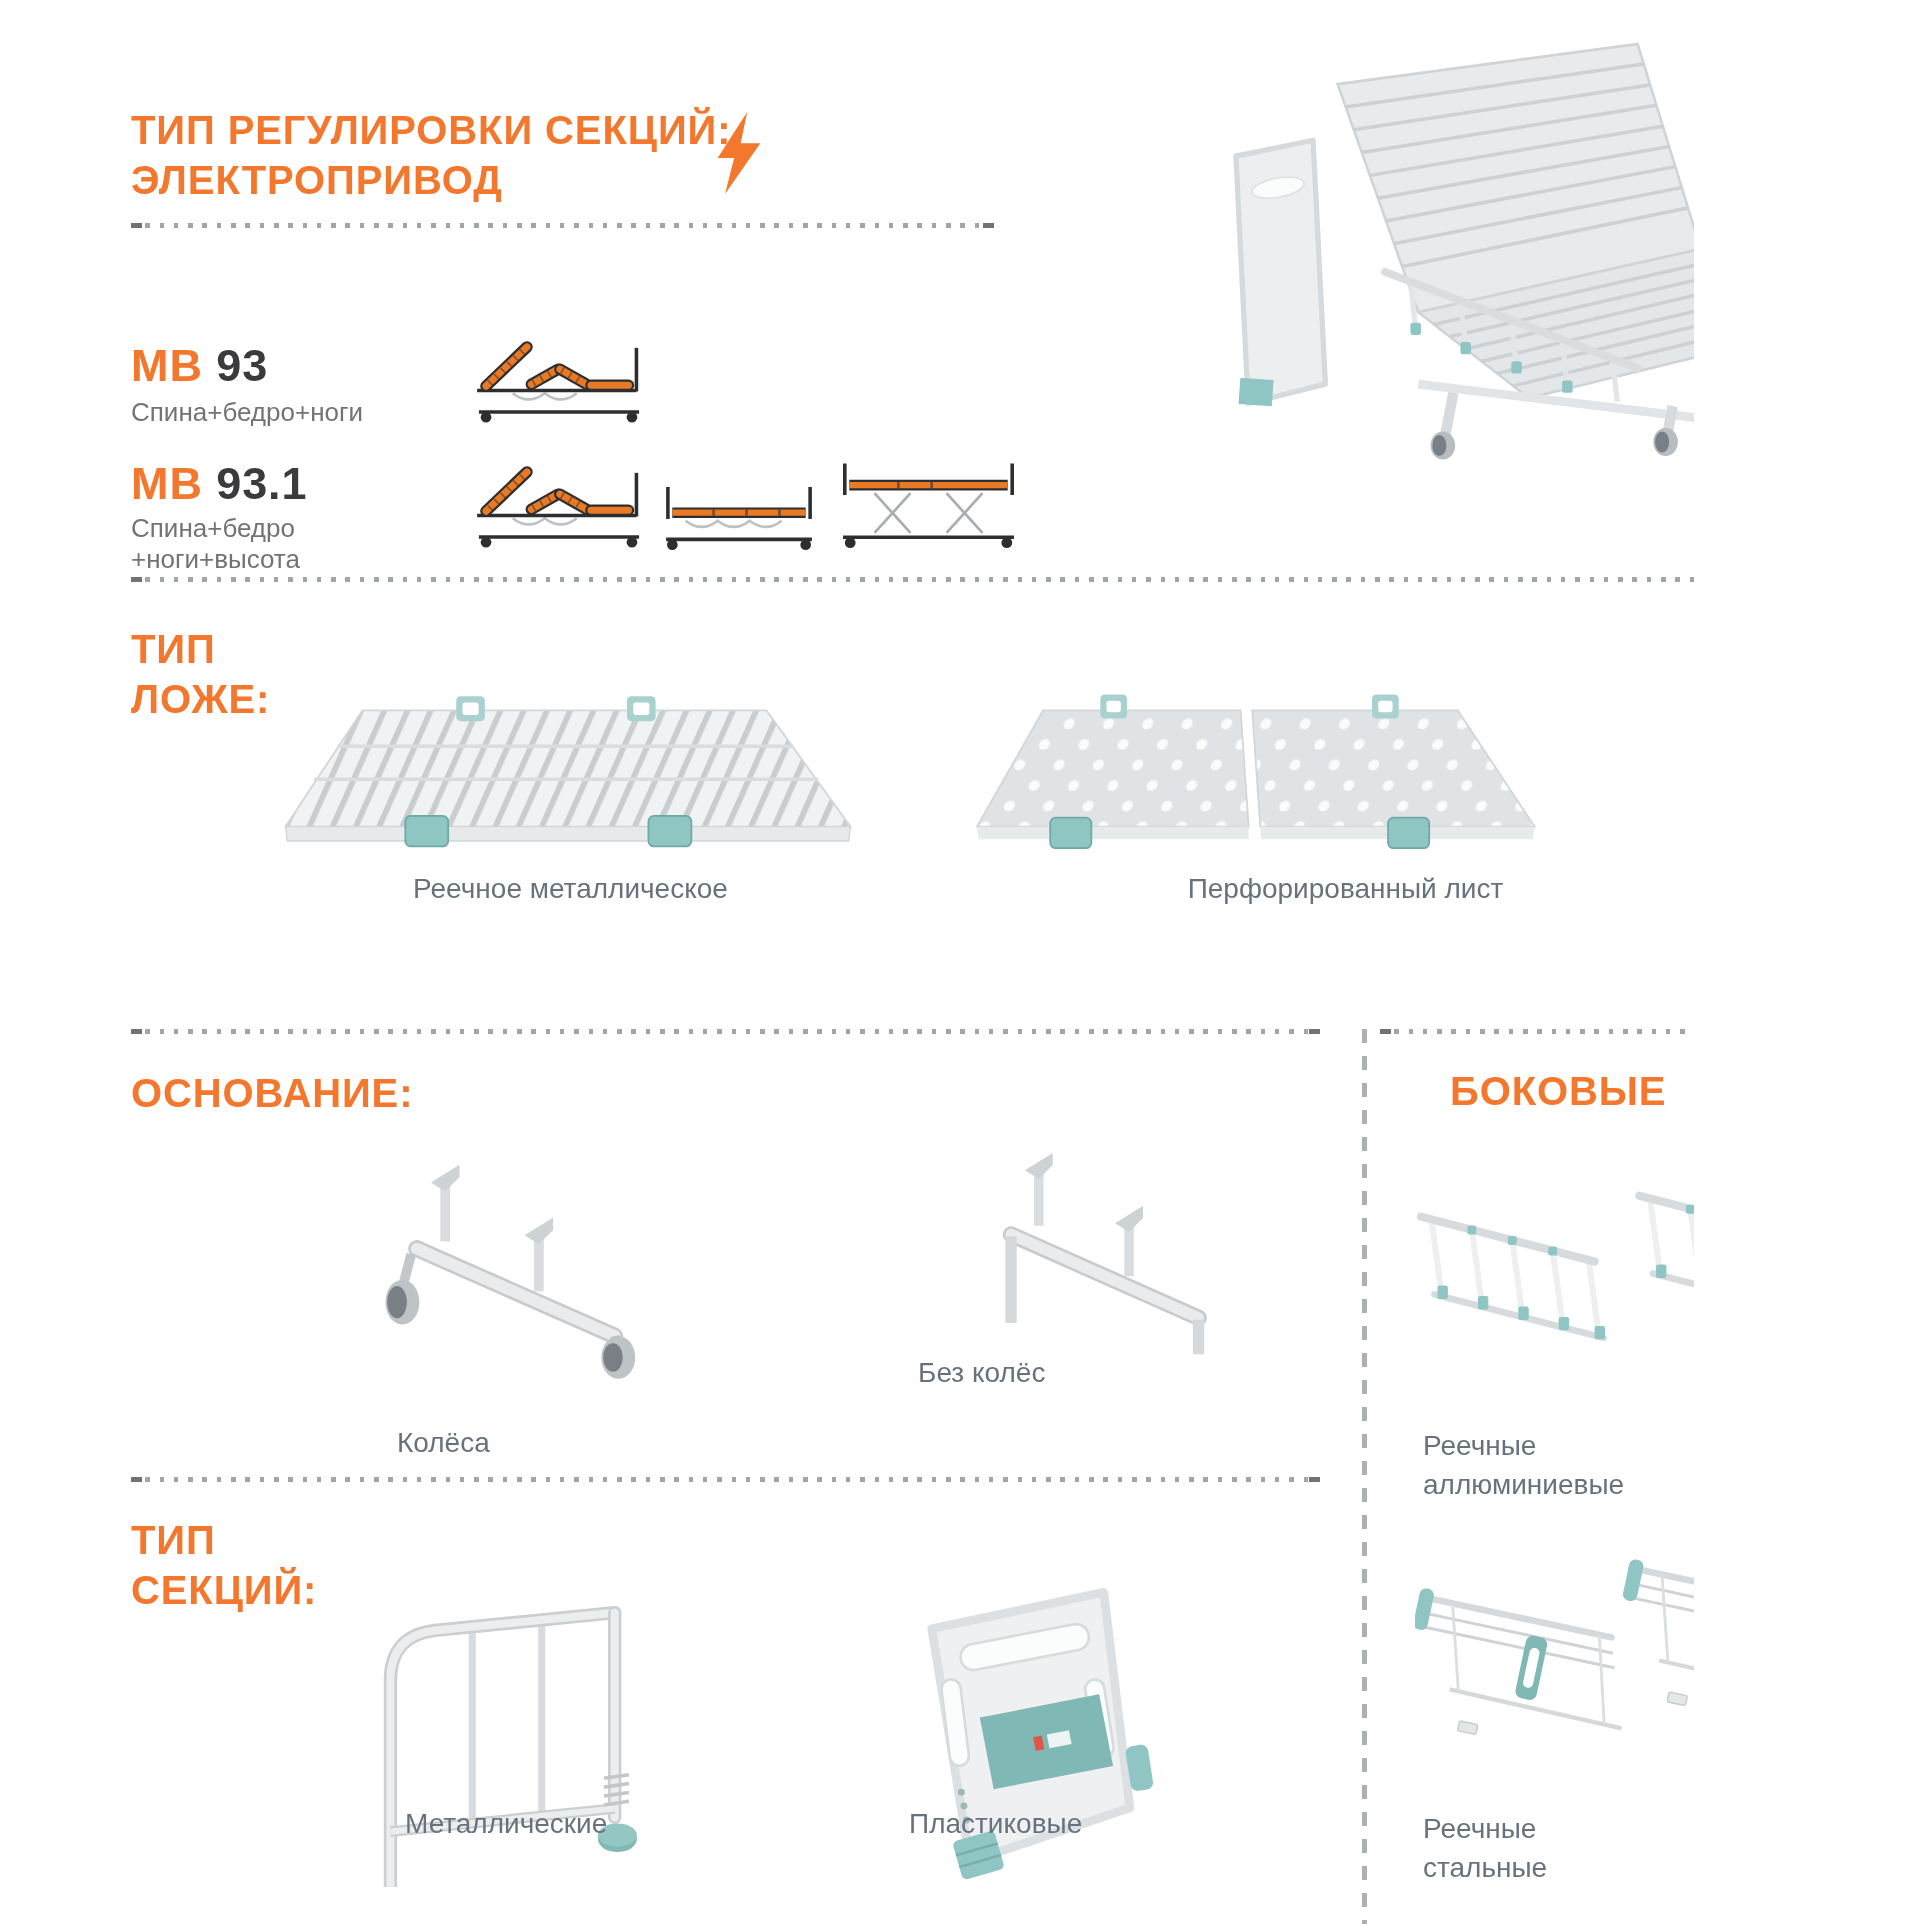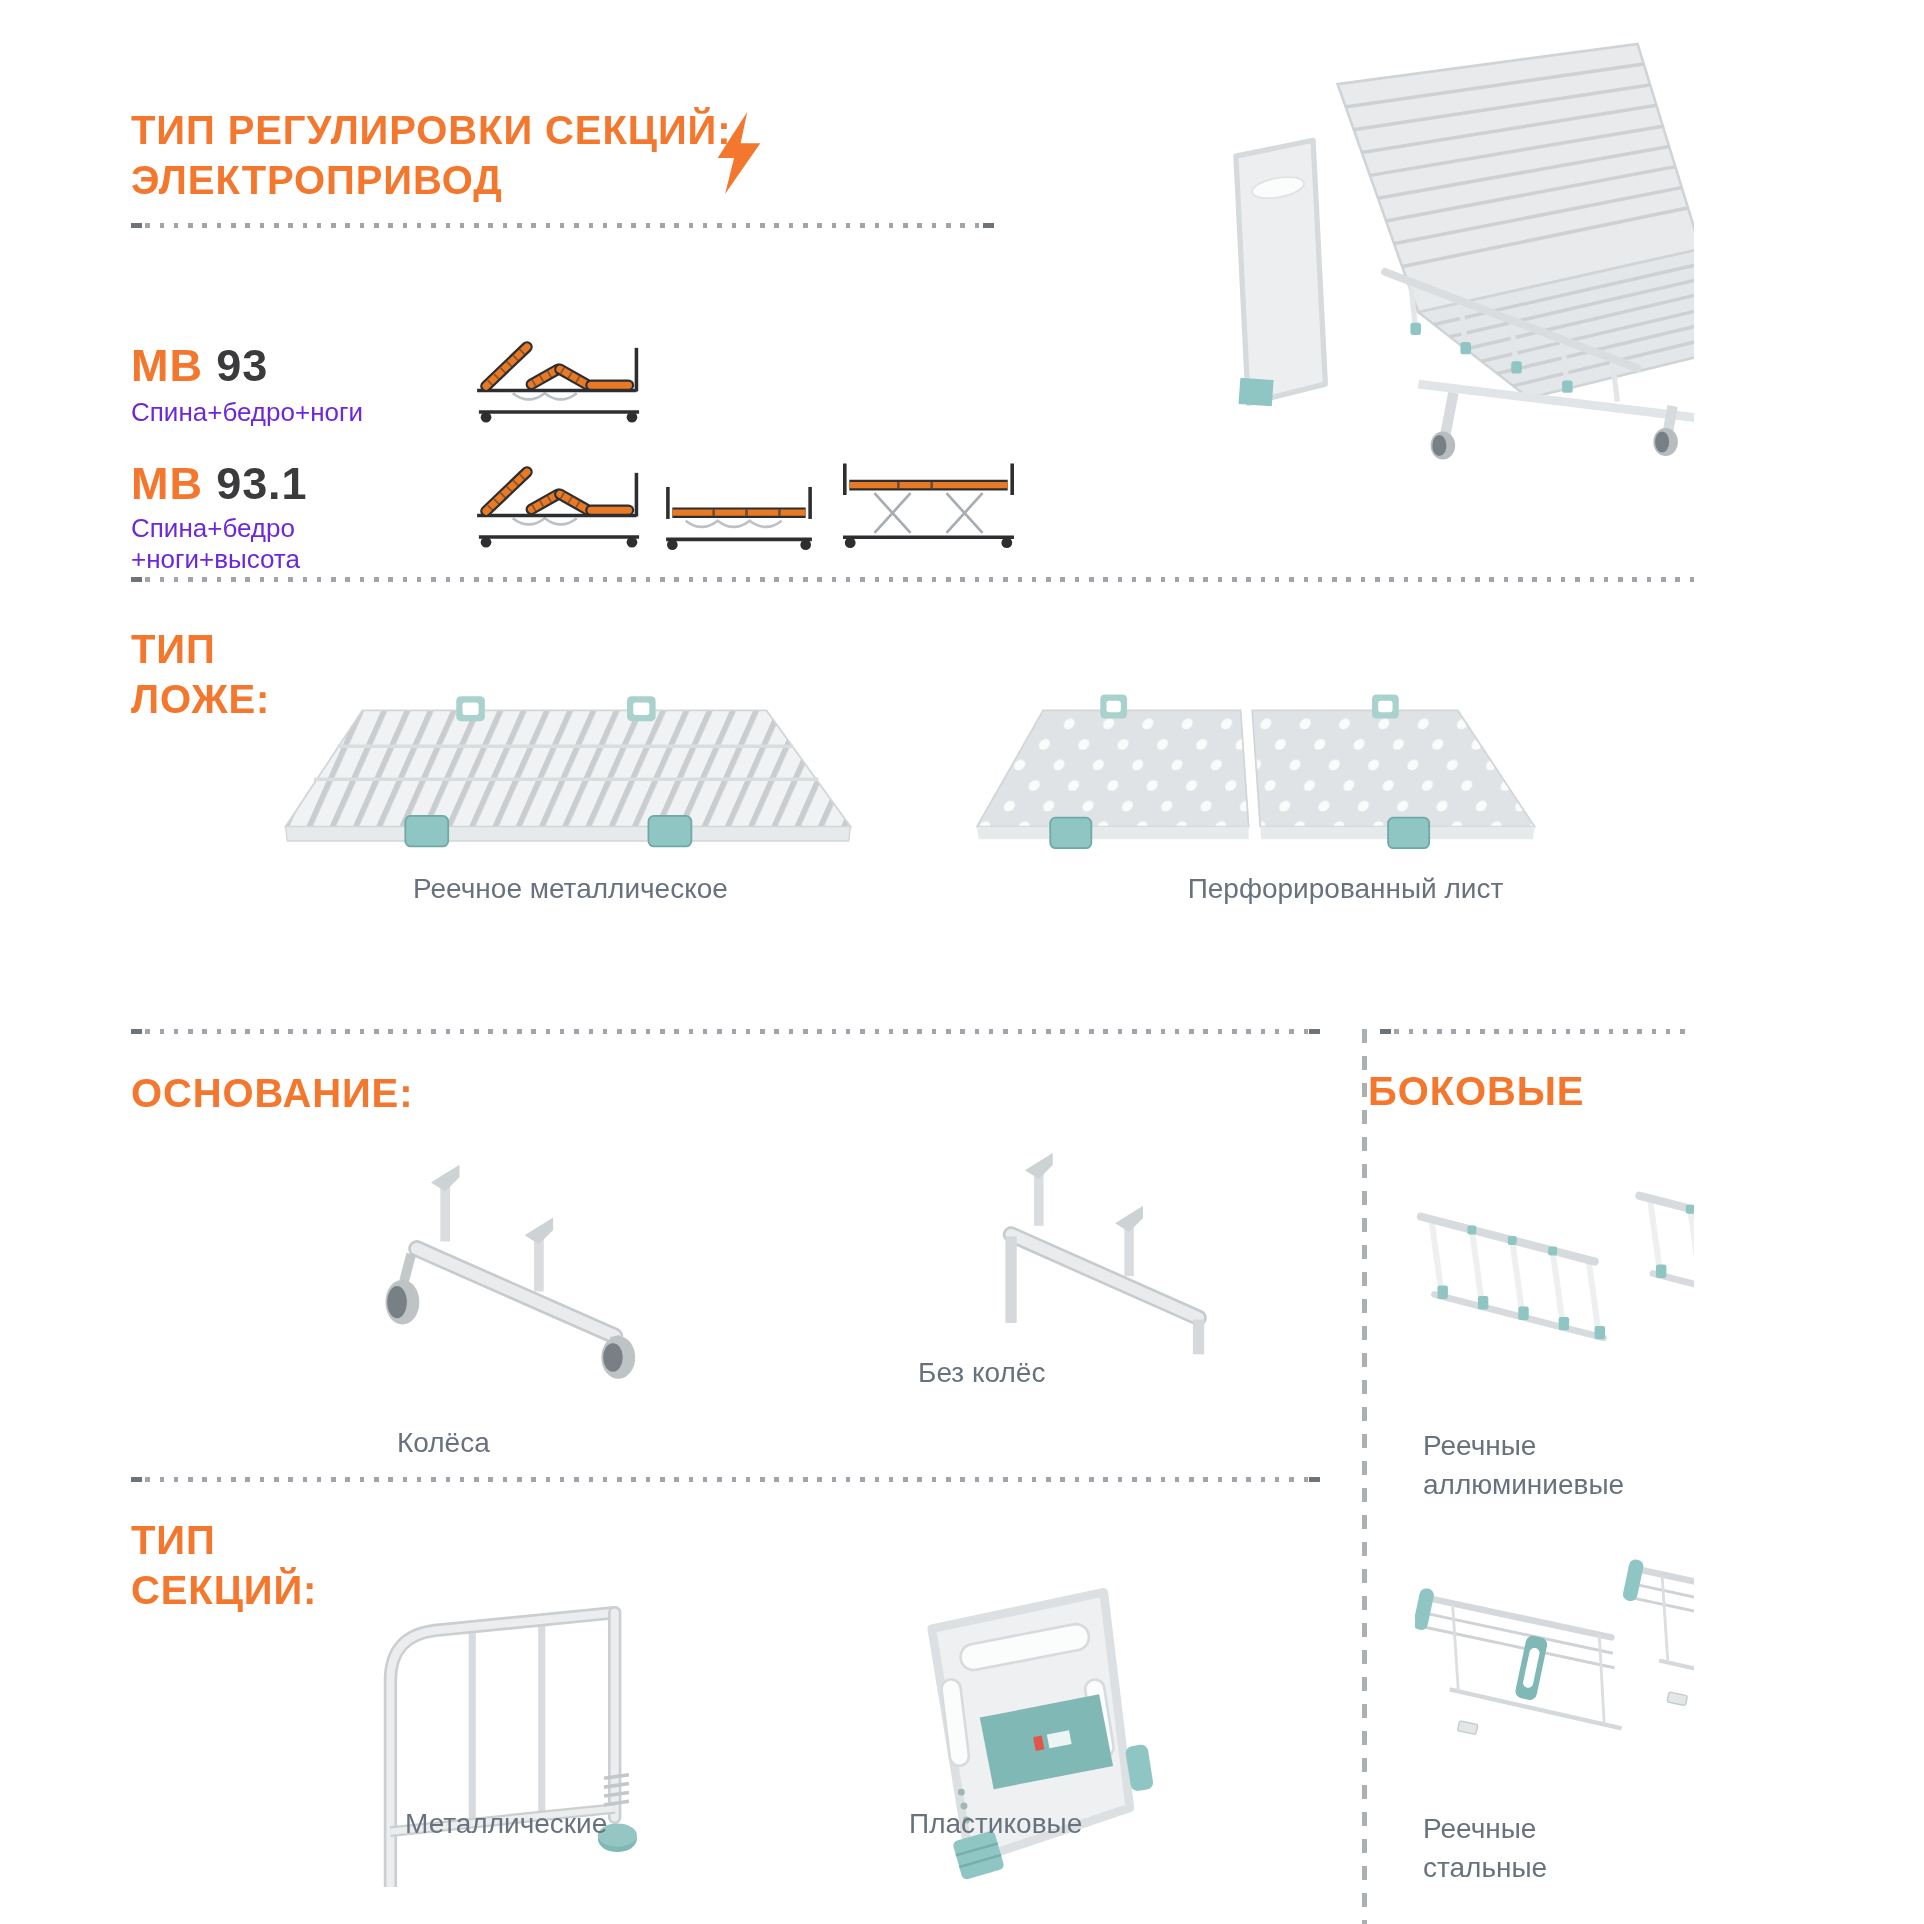--- a/index.html
+++ b/index.html
@@ -2,21 +2,21 @@
 <html style="font-size:14.3px"><head>
 <meta charset="utf-8">
 <style>
   html,body{margin:0;padding:0;background:#ffffff;}
   .page{position:relative;width:1694px;height:1925px;background:#ffffff;overflow:hidden;
         font-family:"Liberation Sans","DejaVu Sans",sans-serif;}
   .abs{position:absolute;}
   .orange-h{position:absolute;color:#F4772E;font-weight:700;font-size:40px;line-height:50px;letter-spacing:0.9px;}
   .model-name{position:absolute;font-size:45px;font-weight:700;color:#F4772E;letter-spacing:0.9px;}
   .model-name .num{color:#3B3B3D;}
-  .model-desc{position:absolute;font-size:26px;line-height:31px;color:#6d28d9;}
+  .model-desc{position:absolute;font-size:26px;line-height:31px;color:#737373;}
   .caption{position:absolute;font-size:28px;line-height:39px;color:#68727E;}
   .center{text-align:center;}
   .dotline{position:absolute;height:5.3px;
            background-image:repeating-linear-gradient(90deg,#9FA5AB 0 4.5px,transparent 4.5px 14.3px);}
   .dotline::before,.dotline::after{content:"";position:absolute;top:0;width:10.7px;height:5.3px;background:#6E7378;}
   .dotline::before{left:0;}
   .dotline::after{right:0;}
   .vdash{position:absolute;width:4.5px;
          background-image:repeating-linear-gradient(180deg,#ABB0B5 0 14.3px,transparent 14.3px 27px);}
   svg{display:block;}
@@ -342,21 +342,21 @@
       <line x1="146" y1="316" x2="196" y2="316" stroke="#79AFAB" stroke-width="3"></line>
       <line x1="146" y1="330" x2="196" y2="330" stroke="#79AFAB" stroke-width="3"></line>
     </g>
     <circle cx="152" cy="250" r="4" fill="#9FB8B5"></circle>
     <circle cx="155" cy="266" r="4" fill="#9FB8B5"></circle>
     <circle cx="158" cy="282" r="4" fill="#9FB8B5"></circle>
   </svg>
   <div class="caption" style="left:405px;top:1804px;">Металлические</div>
   <div class="caption" style="left:909px;top:1804px;">Пластиковые</div>
 
-  <div class="orange-h" style="left:1368px;top:1066px;">
+  <div class="orange-h" style="left:1450px;top:1066px;">
     <div>БОКОВЫЕ</div>
   </div>
 
   <svg class="abs" style="left:1415px;top:1185px;" width="419" height="180" viewBox="0 0 560 240">
     <use href="#alurail" x="0" y="28"></use>
     <use href="#alurail" x="292" y="0"></use>
   </svg>
   <div class="caption" style="left:1423px;top:1426px;">
     <div>Реечные</div>
     <div>аллюминиевые</div>

